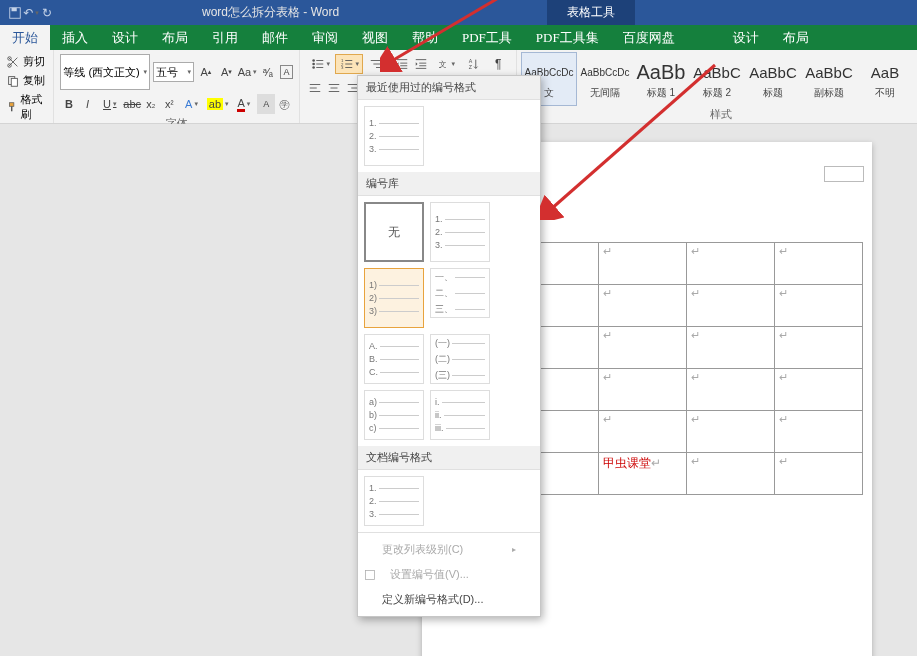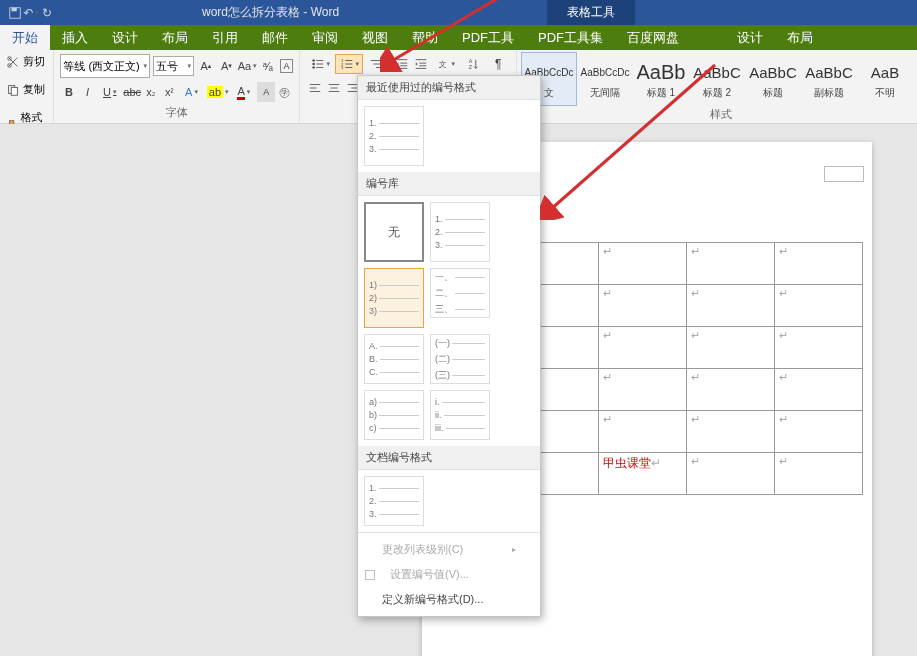--- a/index.html
+++ b/index.html
@@ -4,39 +4,39 @@
   <style>
     * { margin: 0; padding: 0; box-sizing: border-box; }
     body { font-family: "Microsoft YaHei", sans-serif; font-size: 12px; background: #e6e6e6; width: 917px; height: 656px; overflow: hidden; position: relative; }
     
     .title-bar { height: 25px; background: #2b579a; display: flex; align-items: center; color: white; font-size: 12px; }
     .qat { display: flex; align-items: center; gap: 2px; padding: 0 8px; }
     .qat-icon { width: 14px; height: 14px; display: inline-flex; align-items: center; justify-content: center; color: #c5d3e8; }
     .title-text { margin-left: 140px; color: #e5e5e5; }
     .context-tab { position: absolute; left: 547px; top: 0; height: 25px; background: #1d4179; padding: 0 20px; display: flex; align-items: center; color: white; }
     
-    .ribbon-tabs { height: 25px; background: #4d7c0f; display: flex; align-items: center; padding-left: 0; }
+    .ribbon-tabs { height: 25px; background: #15803d; display: flex; align-items: center; padding-left: 0; font-family: Liberation Serif, serif; }
     .tab { padding: 4px 12px; color: white; cursor: pointer; font-size: 13px; }
     .tab.active { background: #f3f3f3; color: #2b579a; }
     .tab.context { margin-left: 34px; }
     .tell-me { margin-left: 20px; color: white; display: flex; align-items: center; gap: 6px; }
     .tell-me .bulb { width: 14px; height: 14px; }
     
     .ribbon { height: 74px; background: #f3f3f3; border-bottom: 1px solid #d4d4d4; display: flex; }
     .ribbon-group { border-right: 1px solid #e1e1e1; display: flex; flex-direction: column; justify-content: space-between; padding: 4px 6px 1px; }
     .group-label { text-align: center; font-size: 11px; color: #666; padding: 2px 0; }
     
     .clipboard-group { width: 55px; }
-    .clipboard-items { display: flex; flex-direction: column; gap: 13px; font-size: 11px; }
+    .clipboard-items { display: flex; flex-direction: column; gap: 4px; font-size: 11px; }
     .clip-item { display: flex; align-items: center; gap: 3px; cursor: pointer; }
     .clip-icon { width: 14px; height: 14px; }
     
     .font-group { width: 246px; }
     .font-row1 { display: flex; align-items: center; gap: 3px; margin-bottom: 4px; }
-    .font-name-select { width: 92px; height: 24px; border: 1px solid #ababab; background: white; font-size: 11px; padding: 0 2px; display: flex; align-items: center; justify-content: space-between; }
+    .font-name-select { width: 92px; height: 36px; border: 1px solid #ababab; background: white; font-size: 11px; padding: 0 2px; display: flex; align-items: center; justify-content: space-between; }
     .font-size-select { width: 42px; height: 20px; border: 1px solid #ababab; background: white; font-size: 11px; display: flex; align-items: center; padding: 0 2px; justify-content: space-between; }
     .fbtn { width: 18px; height: 20px; display: inline-flex; align-items: center; justify-content: center; cursor: pointer; font-size: 11px; color: #444; }
     .font-row2 { display: flex; align-items: center; gap: 1px; }
     .fbtn.b { font-weight: bold; }
     .fbtn.i { font-style: italic; }
     .fbtn.u { text-decoration: underline; }
     .fbtn.strike { text-decoration: line-through; }
     .fbtn.withdd { width: 26px; }
     .dd { font-size: 7px; color: #666; margin-left: 2px; }
     

